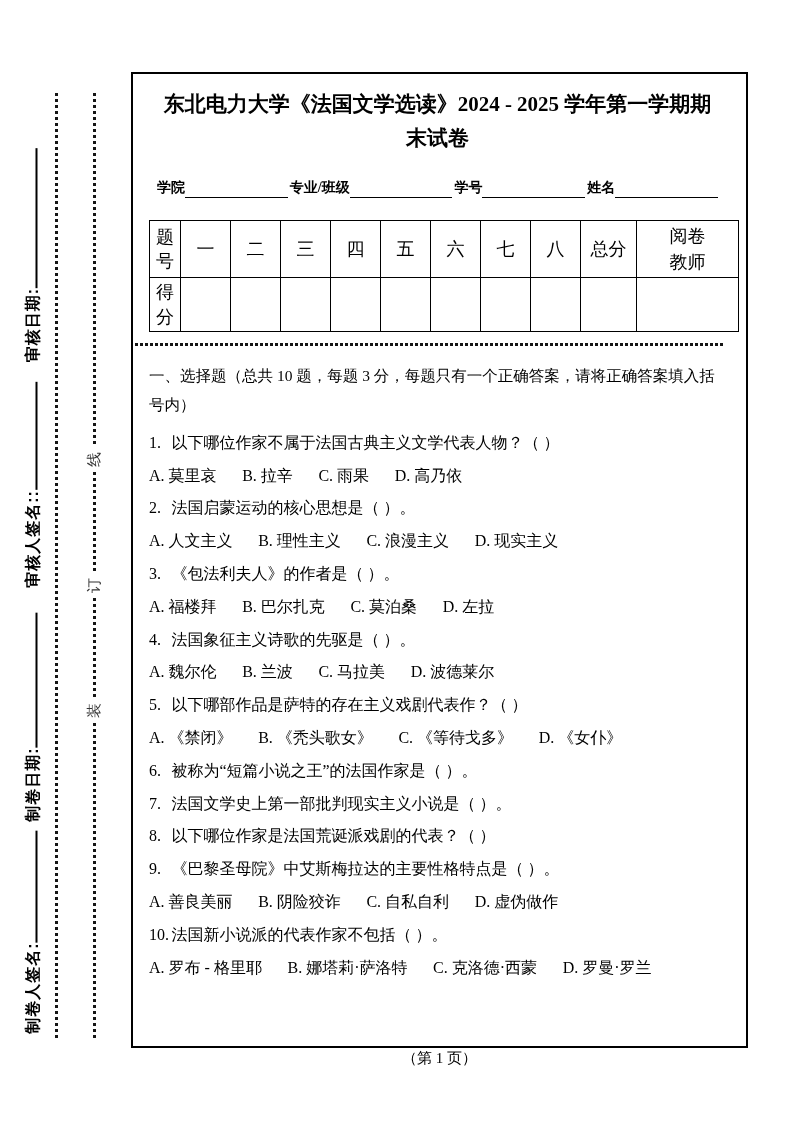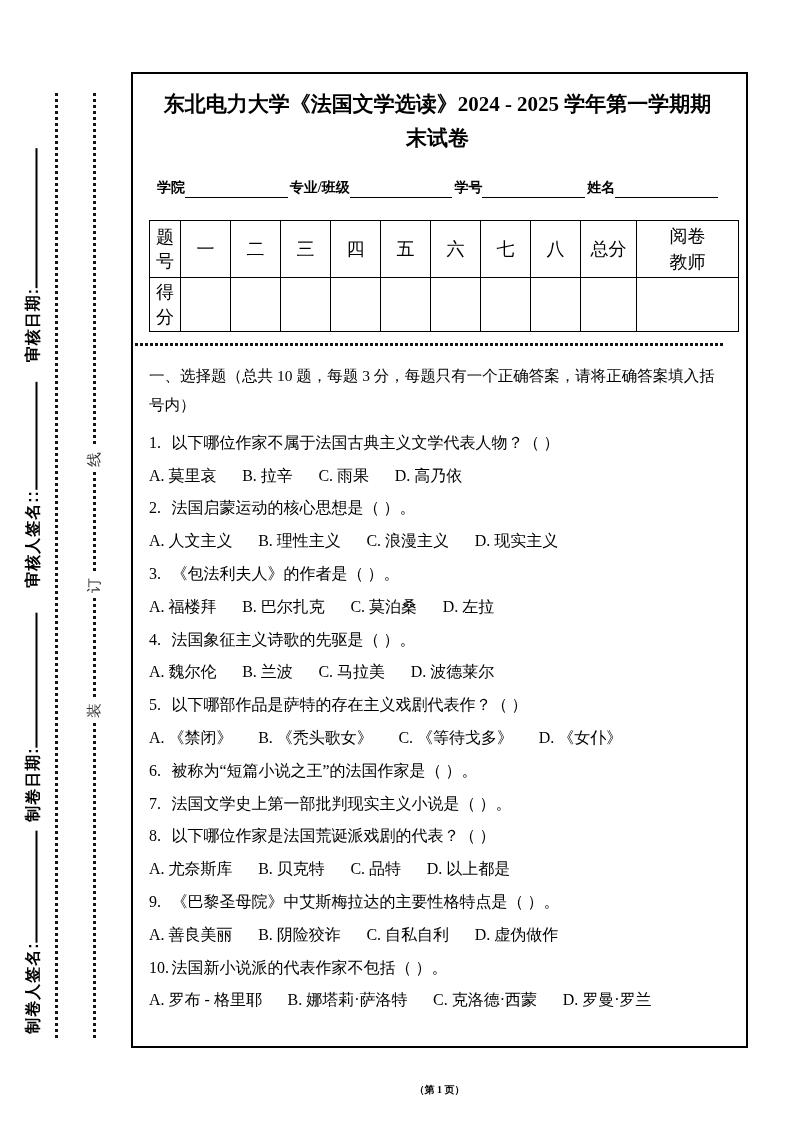--- a/index.html
+++ b/index.html
@@ -123,25 +123,25 @@
     line-height: 1.3;
     margin-bottom: 12px;
     white-space: nowrap;
   }
   .q-num { display: inline-block; min-width: 1.4em; }
   .opt   { margin-right: 1.6em; text-align: right; }
   .opt:last-child { margin-right: 0; }
 
   .page-footer {
     position: absolute;
-    left: 131px; top: 1083px;
+    left: 131px; top: 1049px;
     width: 617px;
     text-align: center;
-    font-size: 10px;
-    font-weight: bold;
+    font-size: 15px;
+    font-weight: normal;
   }
 </style>
 </head>
 <body>
 
 <div class="rot-label" style="left:33px; top:255px;">
   <span>审核日期:</span><span class="uline" style="width:140px;"></span>
 </div>
 <div class="rot-label" style="left:33px; top:485px;">
   <span>审核人签名::</span><span class="uline" style="width:108px;"></span>
@@ -229,21 +229,20 @@
     <div class="opt-line"><span class="opt">A. 魏尔伦</span><span class="opt">B. 兰波</span><span class="opt">C. 马拉美</span><span class="opt">D. 波德莱尔</span></div>
 
     <div class="q-line"><span class="q-num">5.</span><span>以下哪部作品是萨特的存在主义戏剧代表作？（  ）</span></div>
     <div class="opt-line"><span class="opt">A. 《禁闭》</span><span class="opt">B. 《秃头歌女》</span><span class="opt">C. 《等待戈多》</span><span class="opt">D. 《女仆》</span></div>
 
     <div class="q-line"><span class="q-num">6.</span><span>被称为“短篇小说之王”的法国作家是（  ）。</span></div>
 
     <div class="q-line"><span class="q-num">7.</span><span>法国文学史上第一部批判现实主义小说是（  ）。</span></div>
 
     <div class="q-line"><span class="q-num">8.</span><span>以下哪位作家是法国荒诞派戏剧的代表？（  ）</span></div>
-    <div class="opt-line"><span class="opt">A. 尤奈斯库</span><span class="opt">B. 贝克特</span><span class="opt">C. 品特</span><span class="opt">D. 以上都是</span></div>
 
     <div class="q-line"><span class="q-num">9.</span><span>《巴黎圣母院》中艾斯梅拉达的主要性格特点是（  ）。</span></div>
     <div class="opt-line"><span class="opt">A. 善良美丽</span><span class="opt">B. 阴险狡诈</span><span class="opt">C. 自私自利</span><span class="opt">D. 虚伪做作</span></div>
 
     <div class="q-line"><span class="q-num">10.</span><span>法国新小说派的代表作家不包括（  ）。</span></div>
     <div class="opt-line"><span class="opt">A. 罗布 - 格里耶</span><span class="opt">B. 娜塔莉·萨洛特</span><span class="opt">C. 克洛德·西蒙</span><span class="opt">D. 罗曼·罗兰</span></div>
 
   </div>
 </div>
 

